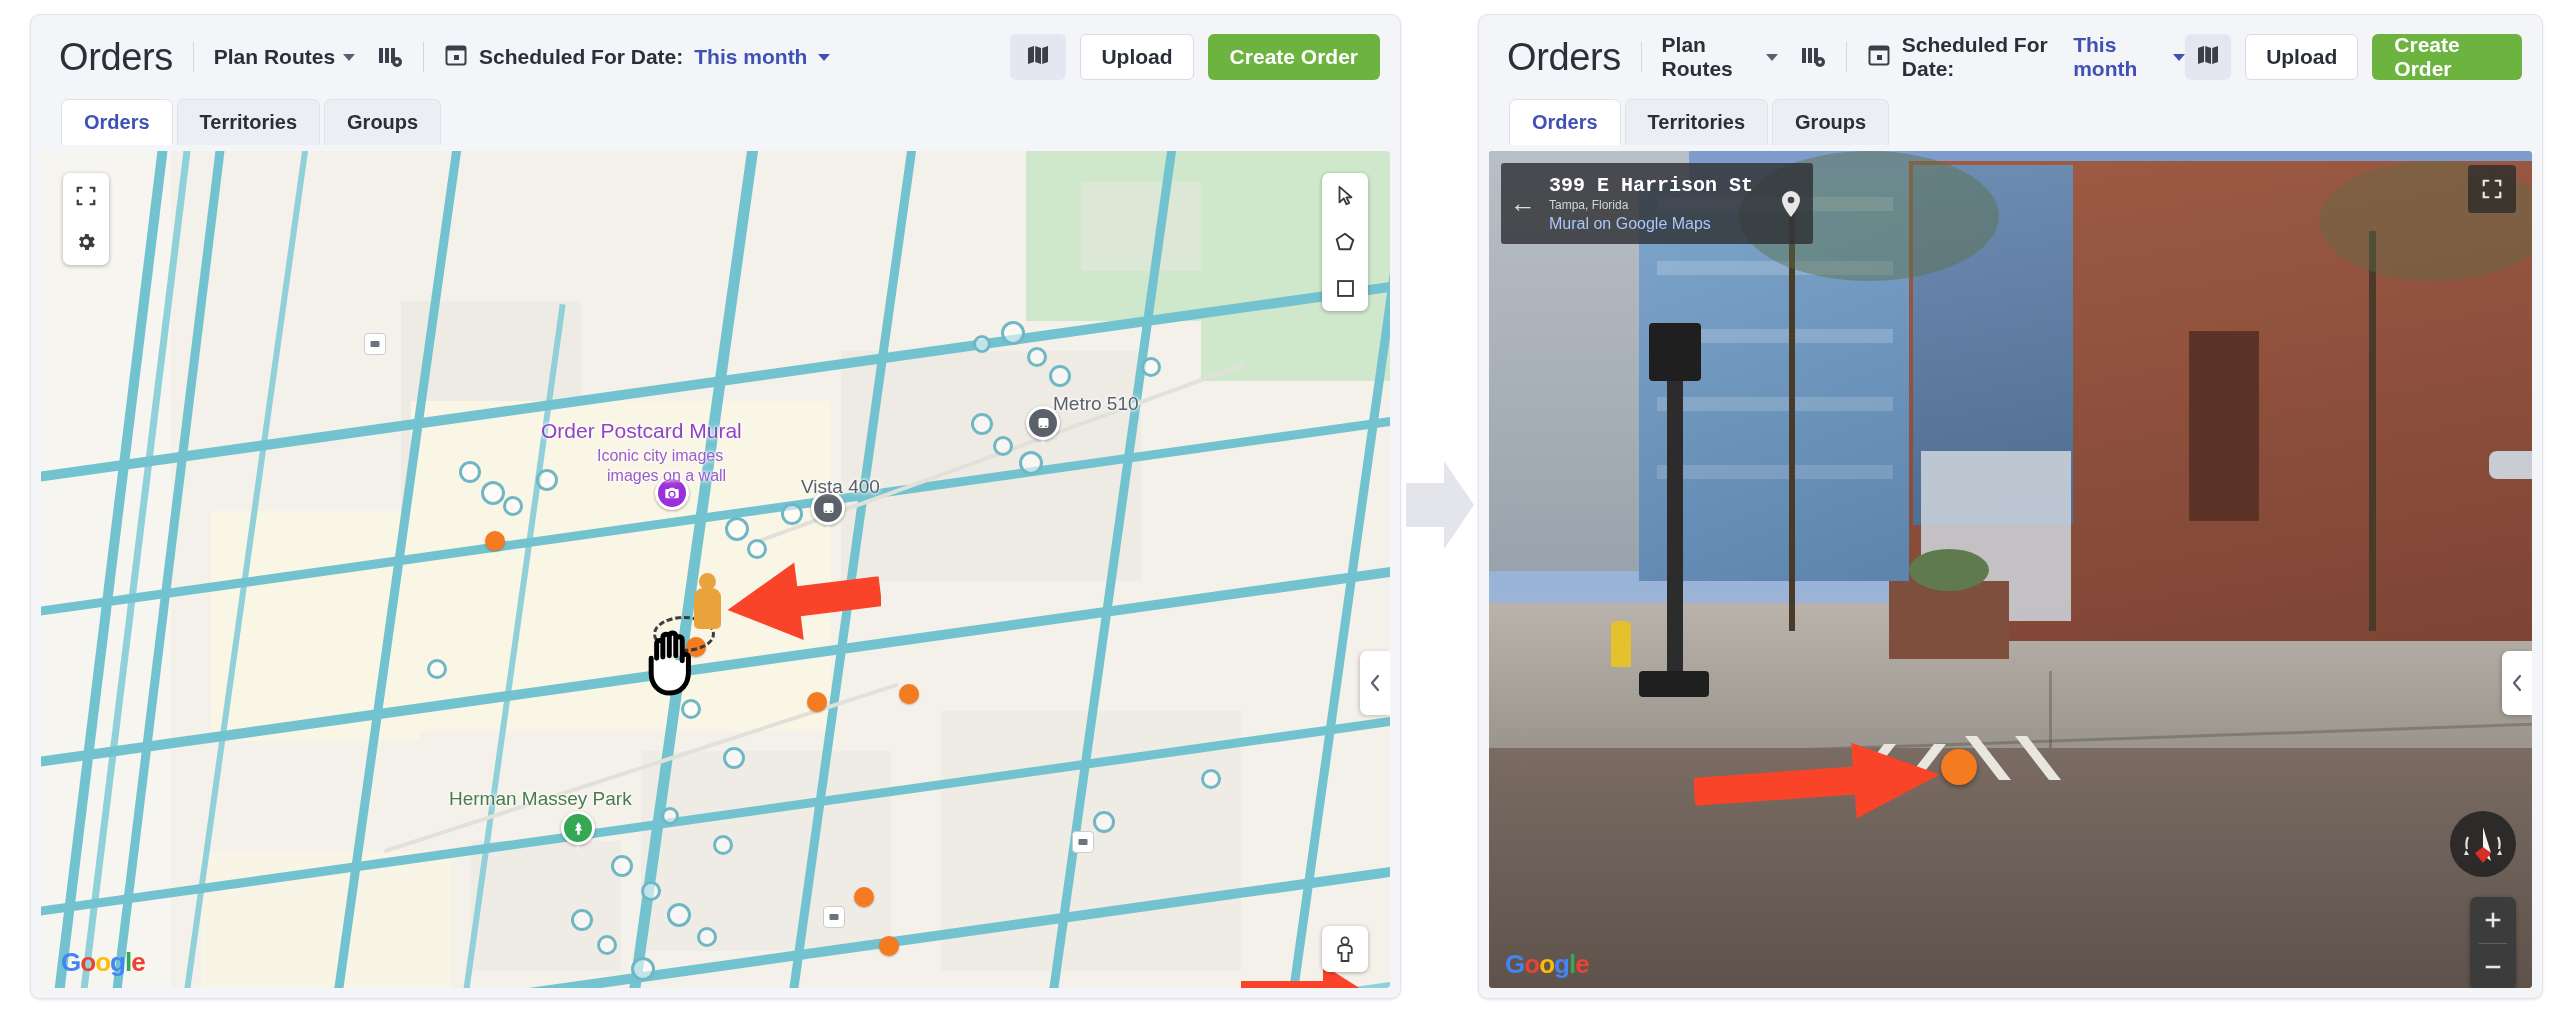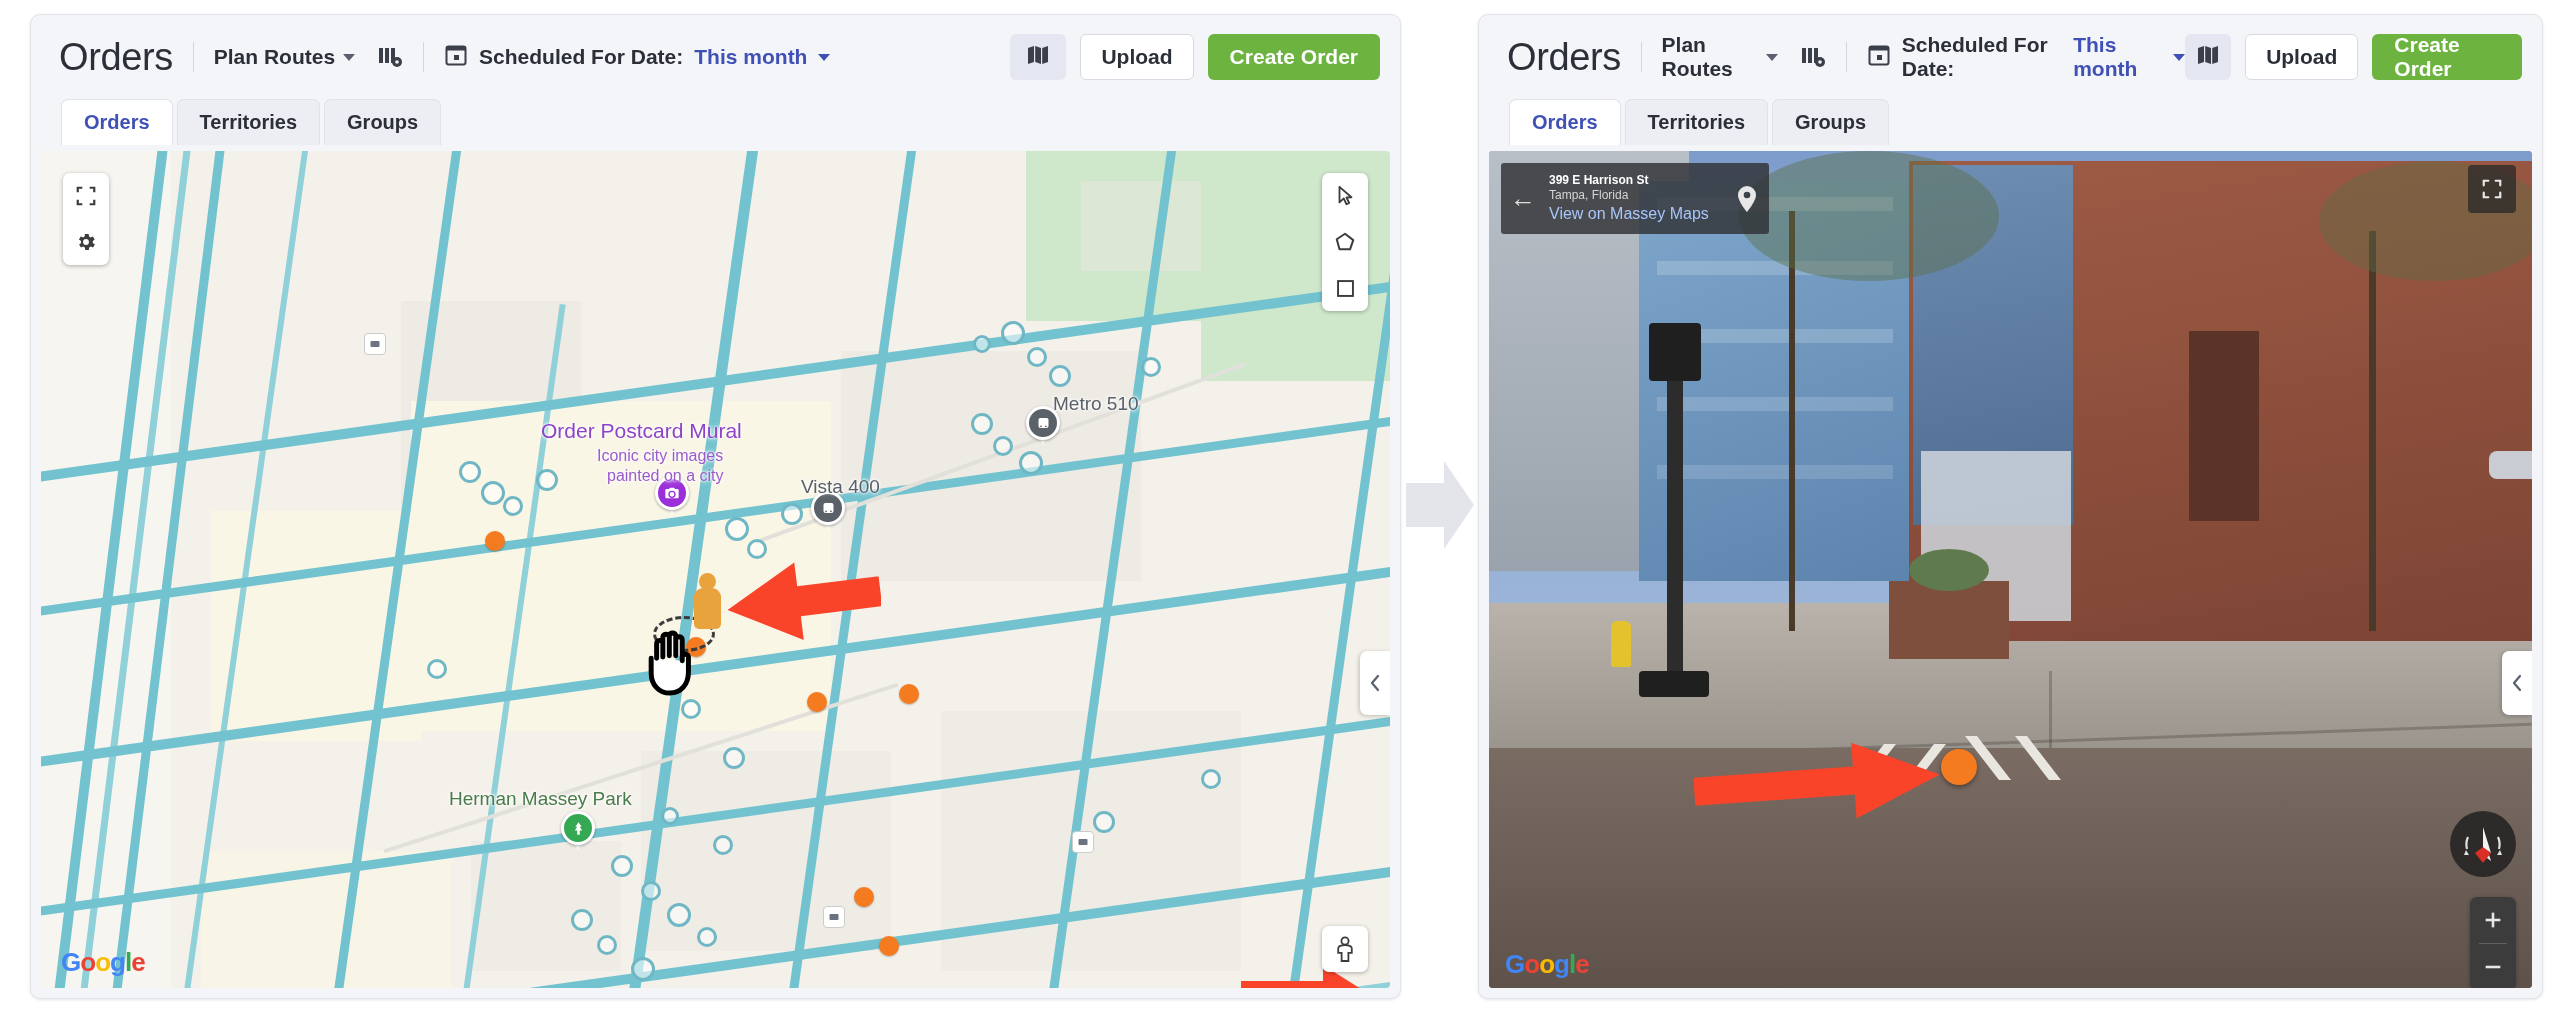--- a/index.html
+++ b/index.html
@@ -116,21 +116,21 @@
   .svwrap { position:absolute; left:10px; right:10px; top:136px; bottom:10px; border-radius:4px; overflow:hidden; background:#7e96c4; }
   .sv-sky { position:absolute; left:0; top:0; right:0; height:58%; background:linear-gradient(180deg,#7e9ccb 0%, #9db6d9 100%); }
   .sv-ground { position:absolute; left:0; bottom:0; right:0; height:46%; background:linear-gradient(180deg,#b9b3ab 0%, #8c8780 55%, #6e6a64 100%); }
 
   .addr-card {
     position:absolute; display:flex; align-items:stretch;
     background:rgba(47,49,53,.82); color:#fff; border-radius:3px; overflow:hidden;
   }
   .addr-back { width:44px; display:flex; align-items:center; justify-content:center; font-size:26px; color:#dcdcdc; cursor:pointer; }
   .addr-body { padding:10px 16px 10px 4px; display:flex; flex-direction:column; justify-content:center; }
-  .addr-line1 { font-size:12px; font-weight:700; color:#fff; line-height:1.25; }
+  .addr-line1 { font-size:20px; font-weight:700; color:#fff; line-height:1.25;font-family:Liberation Mono, monospace; }
   .addr-line2 { font-size:12px; color:#d4d4d4; line-height:1.3; }
   .addr-link { font-size:16px; color:#a8c7fa; line-height:1.3; cursor:pointer; }
   .addr-pin { width:44px; display:flex; align-items:center; justify-content:center; cursor:pointer; }
 
   .sv-fullscreen { position:absolute; width:48px; height:48px; background:rgba(40,40,40,.75); border-radius:4px; display:flex; align-items:center; justify-content:center; cursor:pointer; }
   .compass { position:absolute; width:66px; height:66px; border-radius:50%; background:rgba(30,30,30,.82); display:flex; align-items:center; justify-content:center; cursor:pointer; }
 
   .arrow-connector { position:absolute; }
 </style>
 </head>
@@ -312,21 +312,21 @@
             </svg>
         </div>
         <div style="position:absolute;left:782px;top:755px;width:22px;height:22px;border-radius:4px;background:#fff;border:1px solid #ccc;display:flex;align-items:center;justify-content:center;">
           <svg width="12" height="12" viewBox="0 0 24 24" fill="#6b7280">
               <rect x="3" y="6" width="18" height="12" rx="2"></rect>
             </svg>
         </div>
 
         <div class="maplabel purple" style="left:500px;top:268px;">Order Postcard Mural</div>
         <div class="maplabel purple-sub" style="left:556px;top:296px;">Iconic city images</div>
-        <div class="maplabel purple-sub" style="left:566px;top:316px;">painted on a city</div>
+        <div class="maplabel purple-sub" style="left:566px;top:316px;">images on a wall</div>
         <div class="maplabel" style="left:965px;top:242px;margin-left:47px;">Metro 510</div>
         <div class="maplabel" style="left:748px;top:325px;margin-left:12px;">Vista 400</div>
         <div class="maplabel green" style="left:408px;top:637px;">Herman Massey Park</div>
 
         <div class="drop-circle" style="left:612px;top:465px;"></div>
         <div class="pegman-drag" style="left:651px;top:422px;">
           <div class="peg-head"></div>
           <div class="peg-body"></div>
         </div>
 
@@ -519,21 +519,21 @@
         <svg width="250" height="84" viewBox="0 0 250 84">
           <path d="M0 28 L160 28 L160 4 L246 42 L160 80 L160 56 L0 56 Z" fill="#f9442a" transform="rotate(-4 125 42)"></path>
         </svg>
       </div>
 
       <div class="addr-card" style="left:12px;top:12px;">
         <div class="addr-back">←</div>
         <div class="addr-body">
           <div class="addr-line1">399 E Harrison St</div>
           <div class="addr-line2">Tampa, Florida</div>
-          <div class="addr-link">View on Massey Maps</div>
+          <div class="addr-link">Mural on Google Maps</div>
         </div>
         <div class="addr-pin">
           <svg width="22" height="28" viewBox="0 0 22 28" fill="#e7e7e7">
             <path d="M11 1a9 9 0 00-9 9c0 6.4 9 17 9 17s9-10.6 9-17a9 9 0 00-9-9zm0 12.3A3.3 3.3 0 1114.3 10 3.3 3.3 0 0111 13.3z"></path>
           </svg>
         </div>
       </div>
 
       <div class="sv-fullscreen" style="right:16px;top:14px;">
         <svg width="22" height="22" viewBox="0 0 24 24" fill="none" stroke="#e7e7e7" stroke-width="2.4" stroke-linecap="round">

